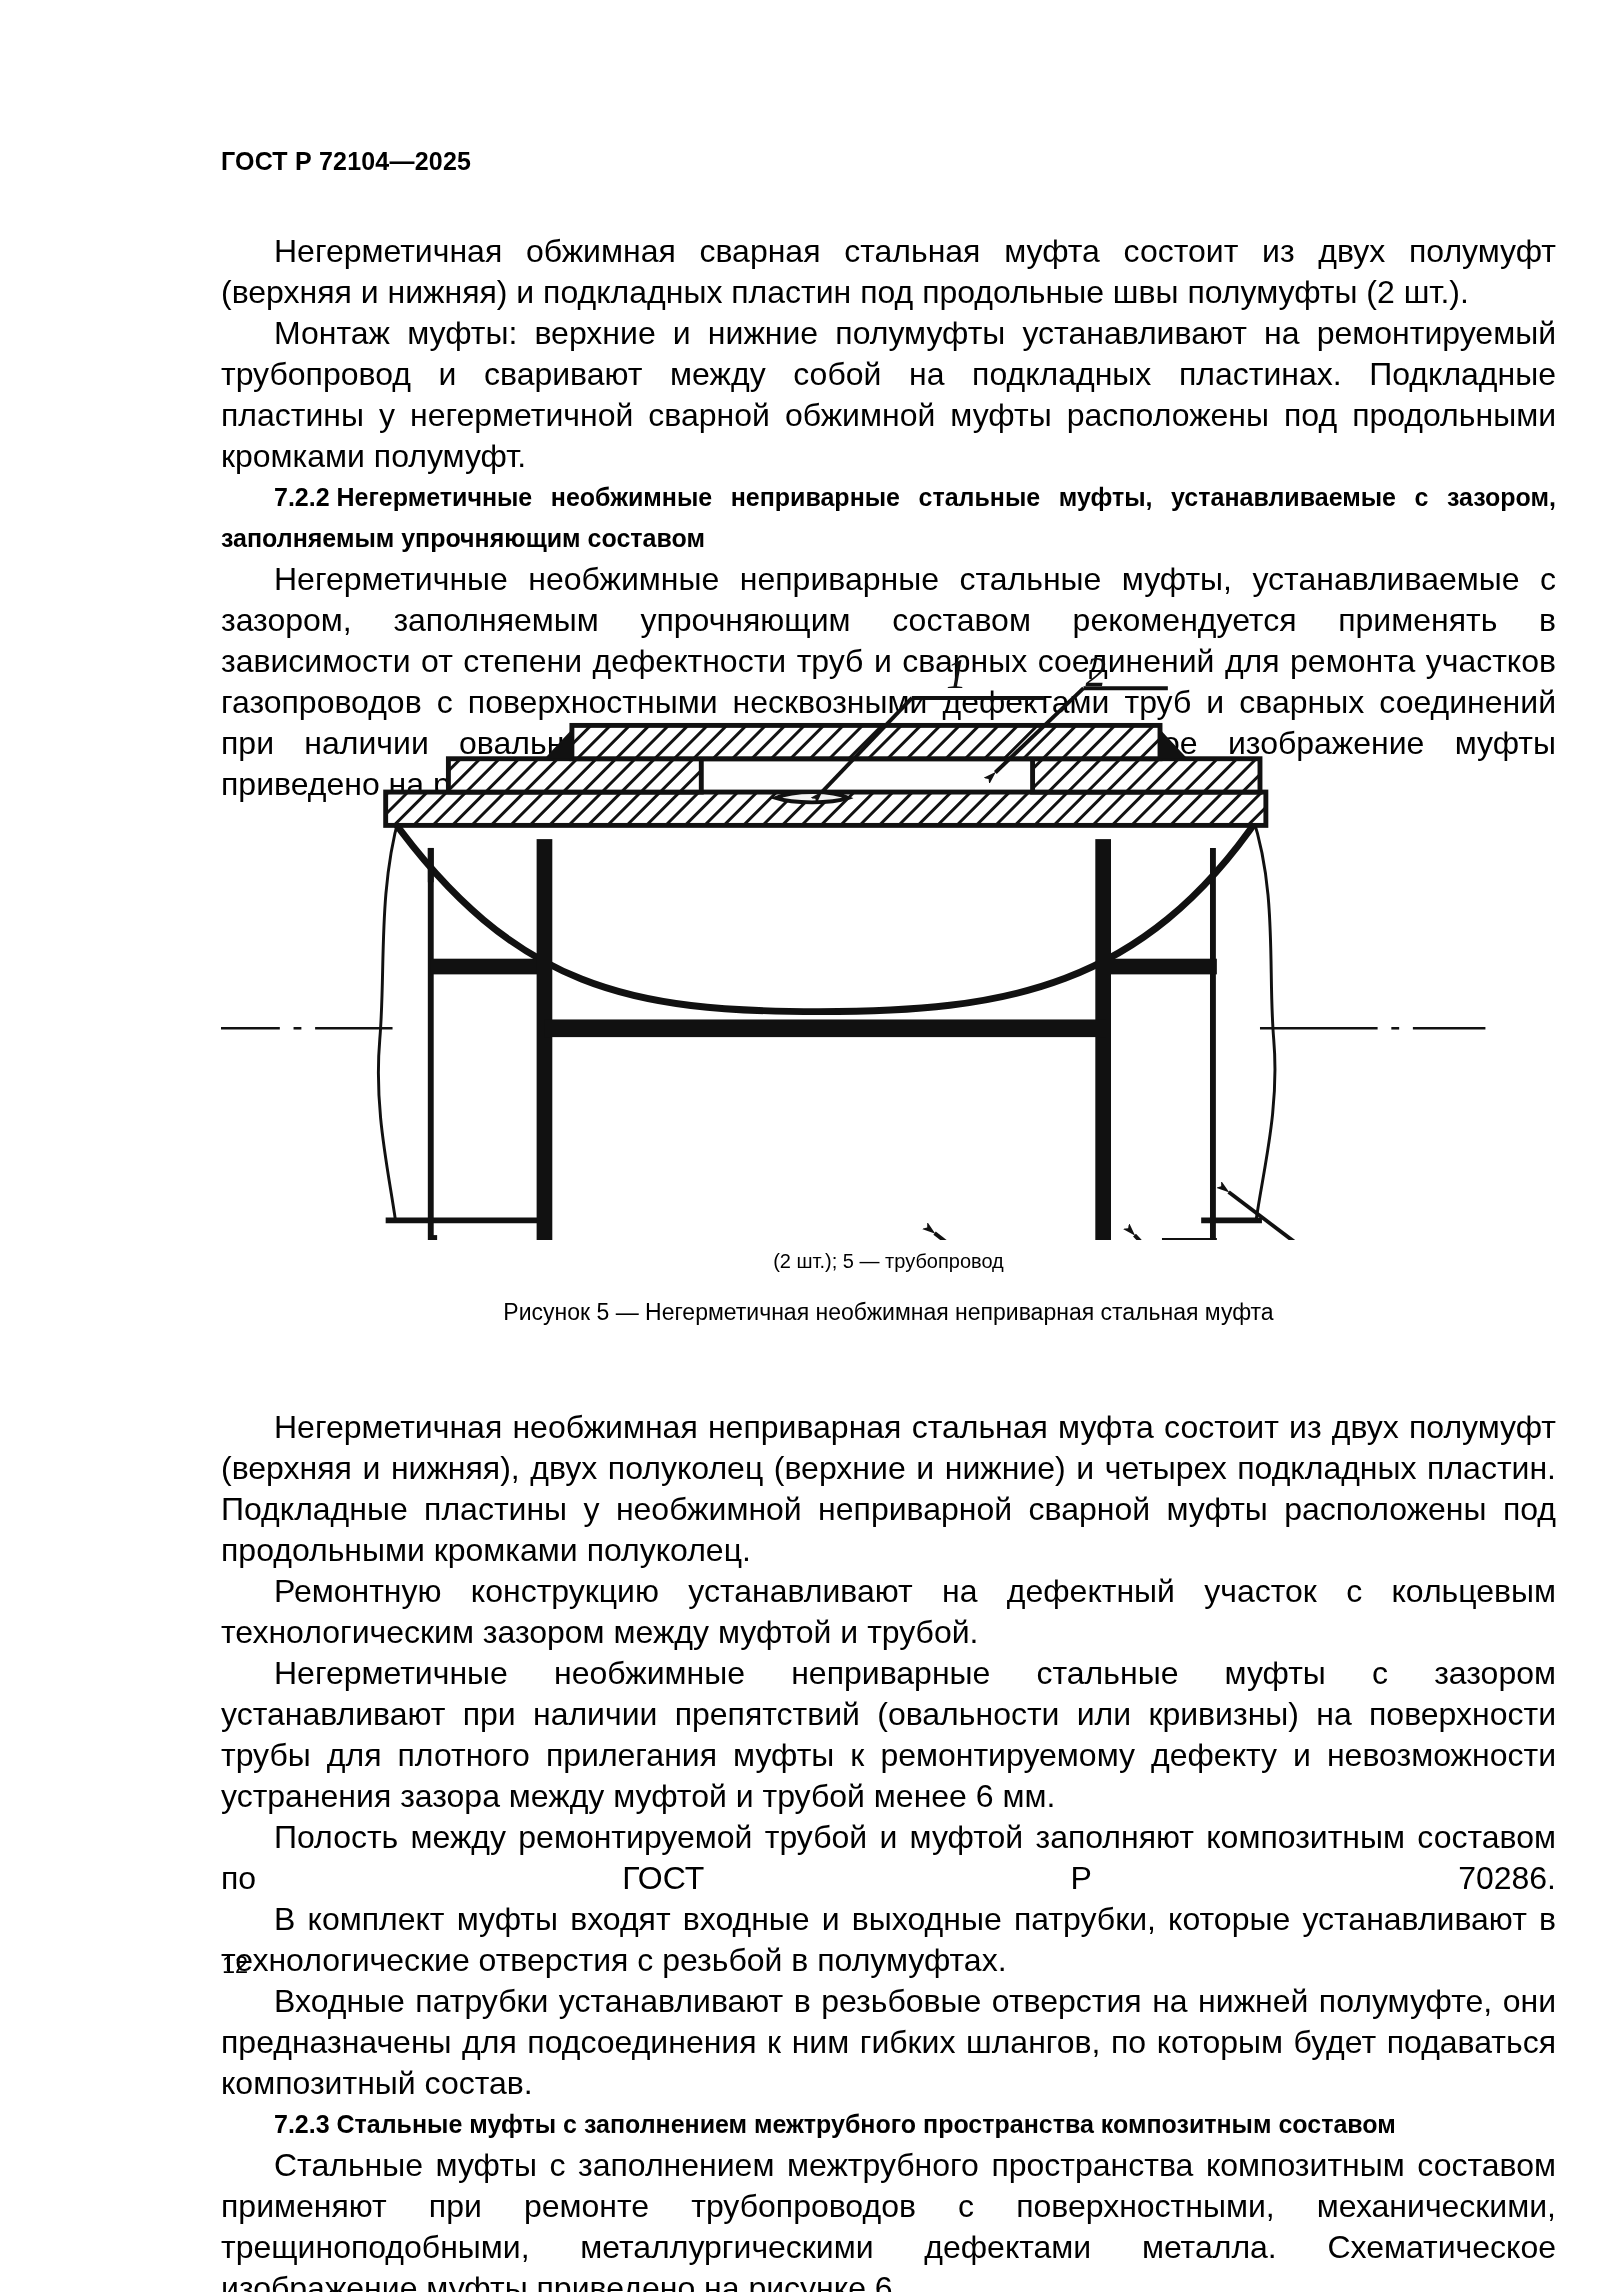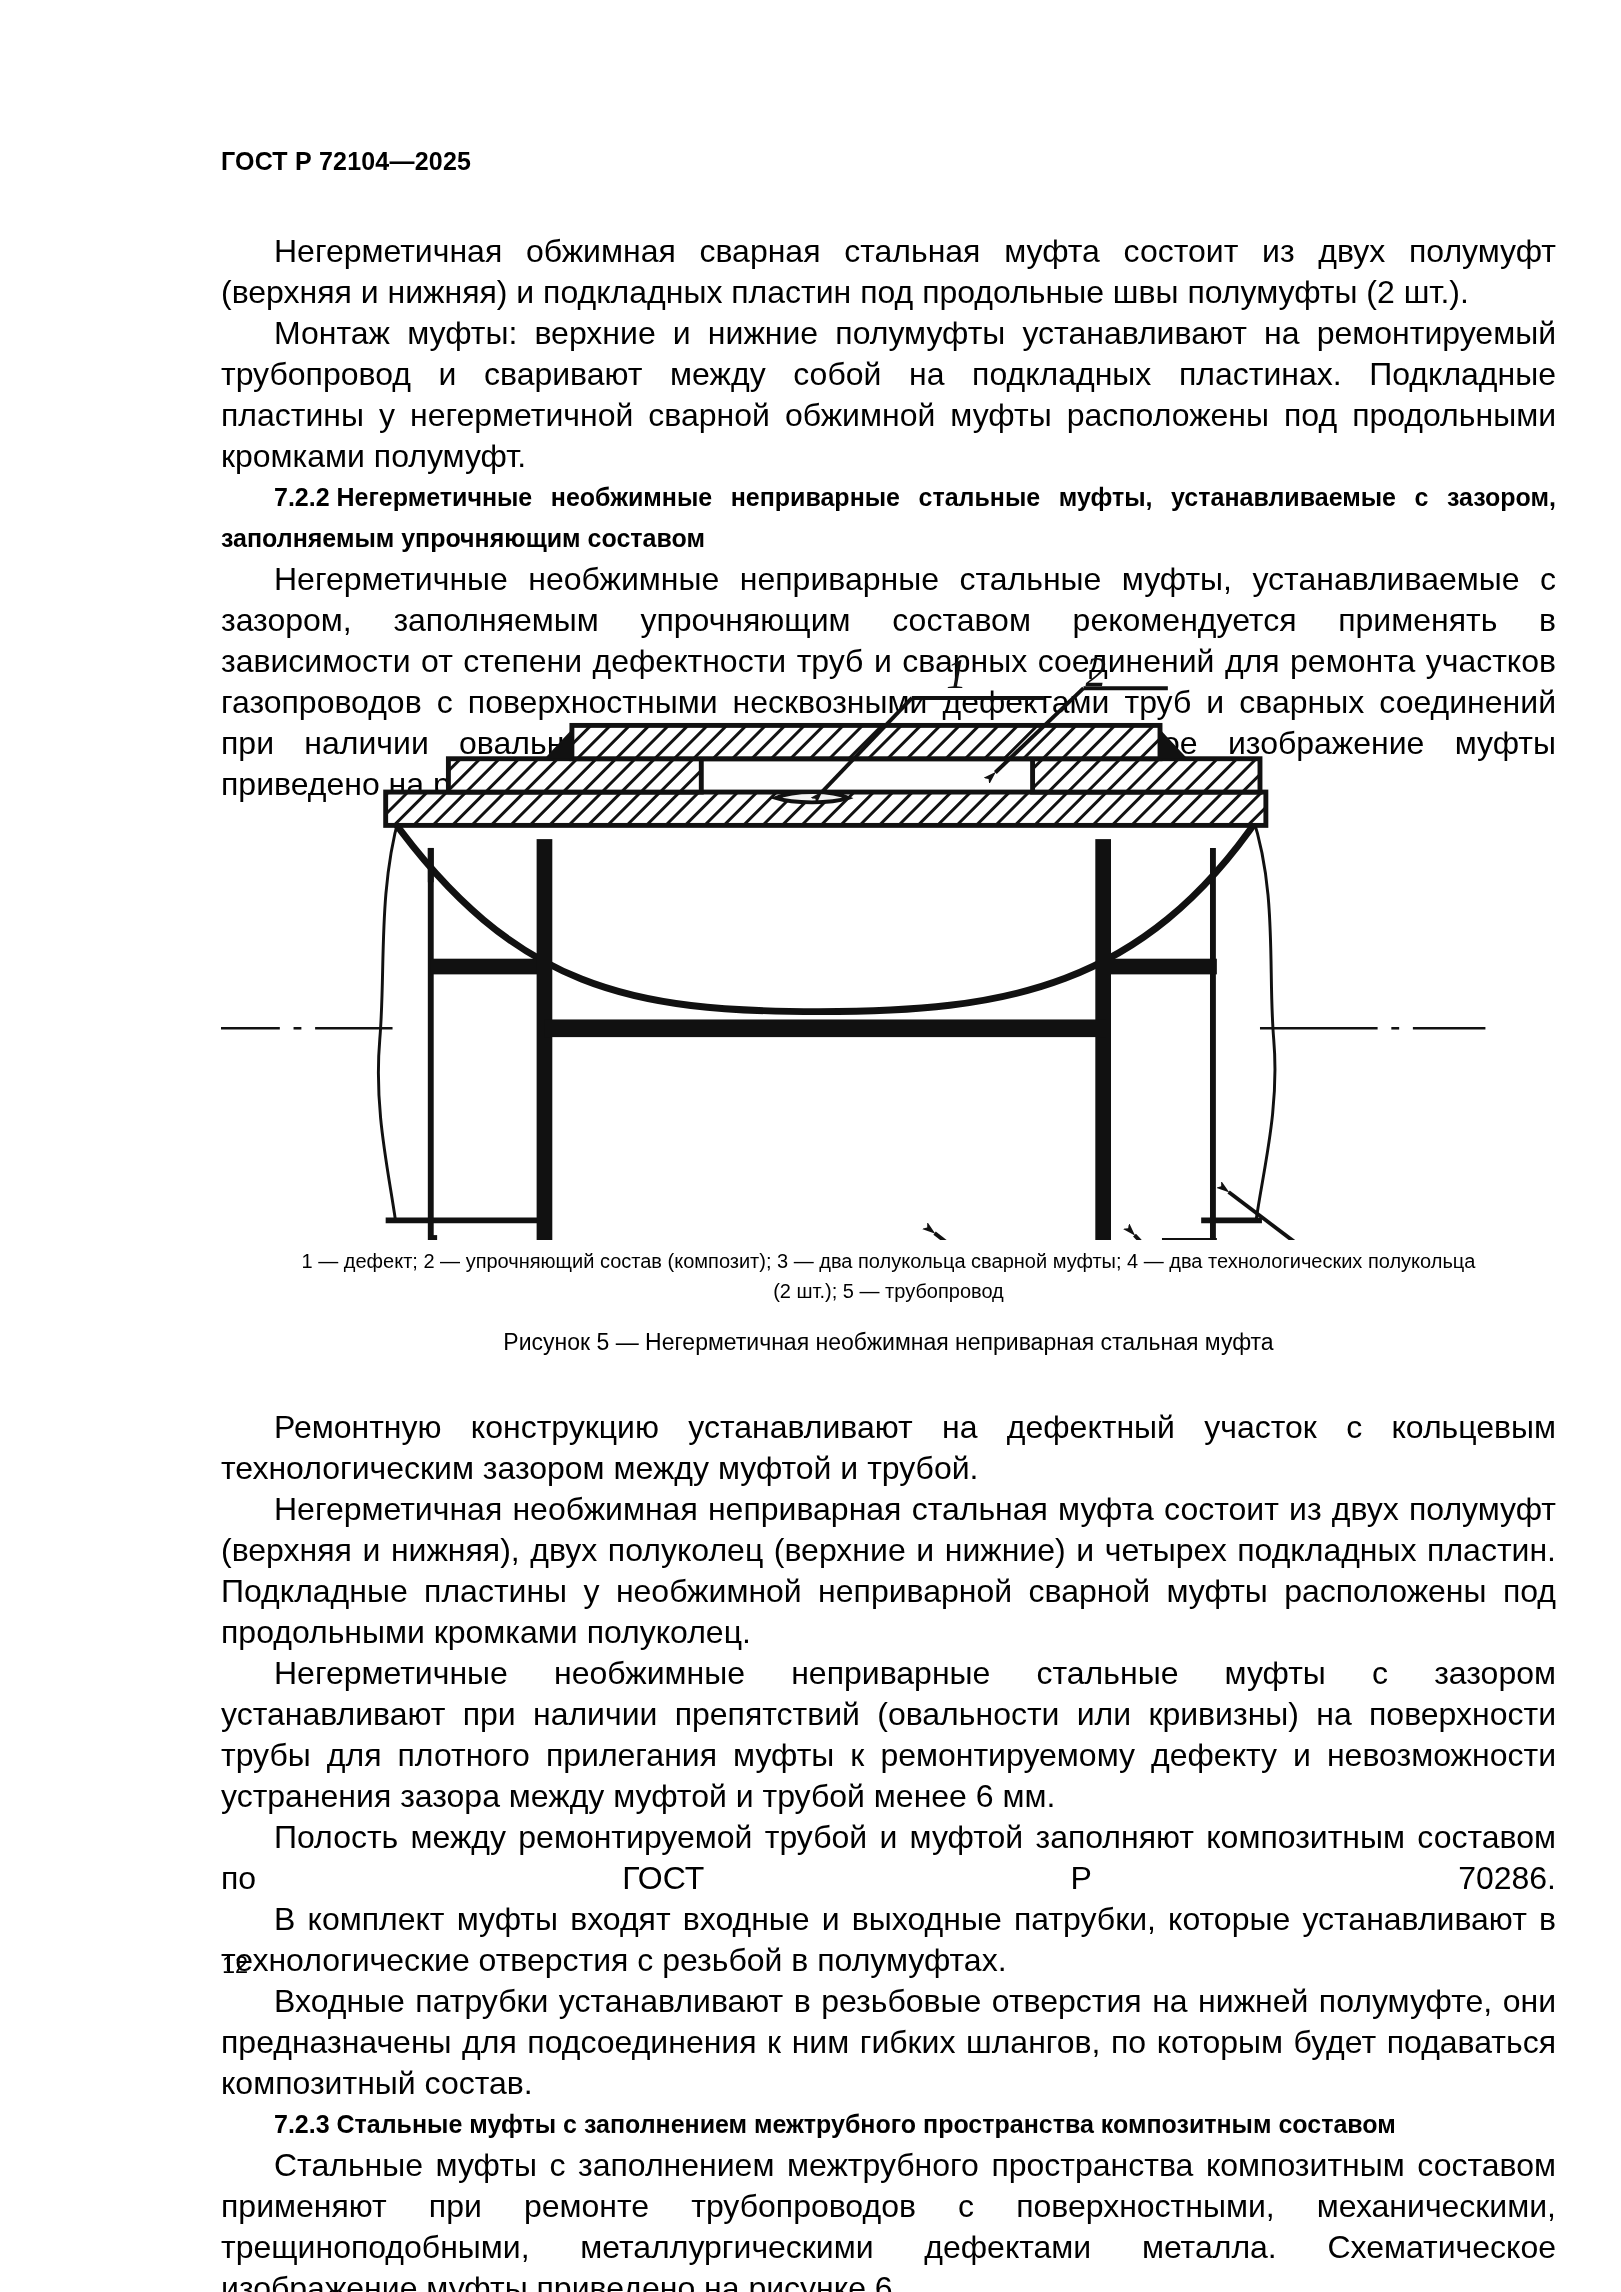--- a/index.html
+++ b/index.html
@@ -215,30 +215,29 @@
 
         <text x="740" y="42" font-family="Liberation Serif, serif" font-style="italic" font-size="42" fill="#111111">1</text>
         <text x="882" y="40" font-family="Liberation Serif, serif" font-style="italic" font-size="42" fill="#111111">2</text>
         <text x="822" y="668" font-family="Liberation Serif, serif" font-style="italic" font-size="42" fill="#111111">3</text>
         <text x="1000" y="668" font-family="Liberation Serif, serif" font-style="italic" font-size="42" fill="#111111">4</text>
         <text x="1164" y="662" font-family="Liberation Serif, serif" font-style="italic" font-size="42" fill="#111111">5</text>
       </svg>
     </div>
 
     <div class="legend">
-      <div>1 — дефект; 2 — упрочняющий состав (композит); 3 — два полукольца сварной муфты; 4 — два технологических полукольца</div>
       <div>(2 шт.); 5 — трубопровод</div>
     </div>
 
     <div class="fig-title">Рисунок 5 — Негерметичная необжимная неприварная стальная муфта</div>
   </div>
 
   <div class="body-block-2">
+    <p class="t">Негерметичная необжимная неприварная стальная муфта состоит из двух полумуфт (верхняя и нижняя), двух полуколец (верхние и нижние) и четырех подкладных пластин. Подкладные пластины у необжимной неприварной сварной муфты расположены под продольными кромками полуколец.</p>
     <p class="t">Ремонтную конструкцию устанавливают на дефектный участок с кольцевым технологическим зазором между муфтой и трубой.</p>
-    <p class="t">Негерметичная необжимная неприварная стальная муфта состоит из двух полумуфт (верхняя и нижняя), двух полуколец (верхние и нижние) и четырех подкладных пластин. Подкладные пластины у необжимной неприварной сварной муфты расположены под продольными кромками полуколец.</p>
     <p class="t">Негерметичные необжимные неприварные стальные муфты с зазором устанавливают при наличии препятствий (овальности или кривизны) на поверхности трубы для плотного прилегания муфты к ремонтируемому дефекту и невозможности устранения зазора между муфтой и трубой менее 6 мм.</p>
     <p class="t stretch">Полость между ремонтируемой трубой и муфтой заполняют композитным составом по ГОСТ Р 70286.</p>
     <p class="t">В комплект муфты входят входные и выходные патрубки, которые устанавливают в технологические отверстия с резьбой в полумуфтах.</p>
     <p class="t">Входные патрубки устанавливают в резьбовые отверстия на нижней полумуфте, они предназначены для подсоединения к ним гибких шлангов, по которым будет подаваться композитный состав.</p>
     <p class="h"><span class="num">7.2.3</span><span>Стальные муфты с заполнением межтрубного пространства композитным составом</span></p>
     <p class="t">Стальные муфты с заполнением межтрубного пространства композитным составом применяют при ремонте трубопроводов с поверхностными, механическими, трещиноподобными, металлургическими дефектами металла. Схематическое изображение муфты приведено на рисунке 6.</p>
   </div>
 
   <div class="page-number">12</div>
 

